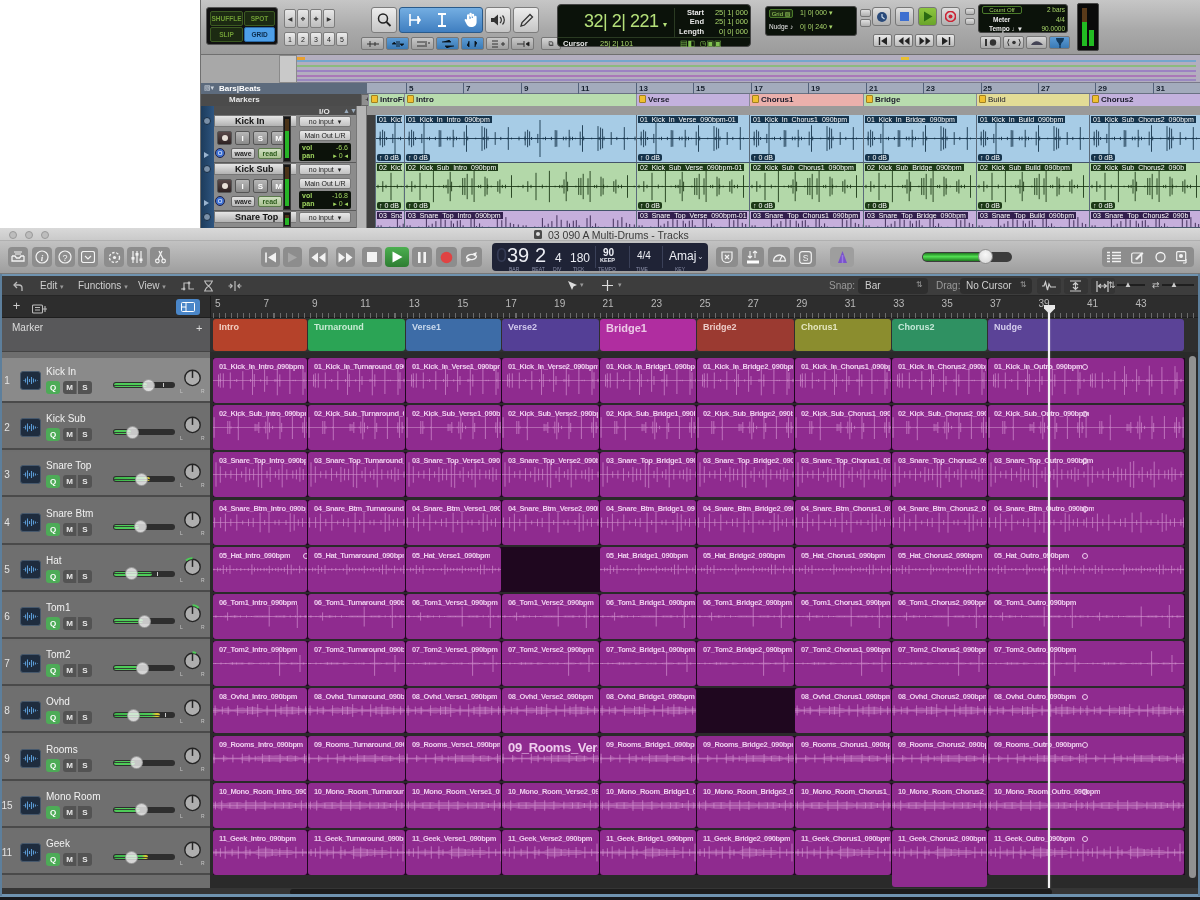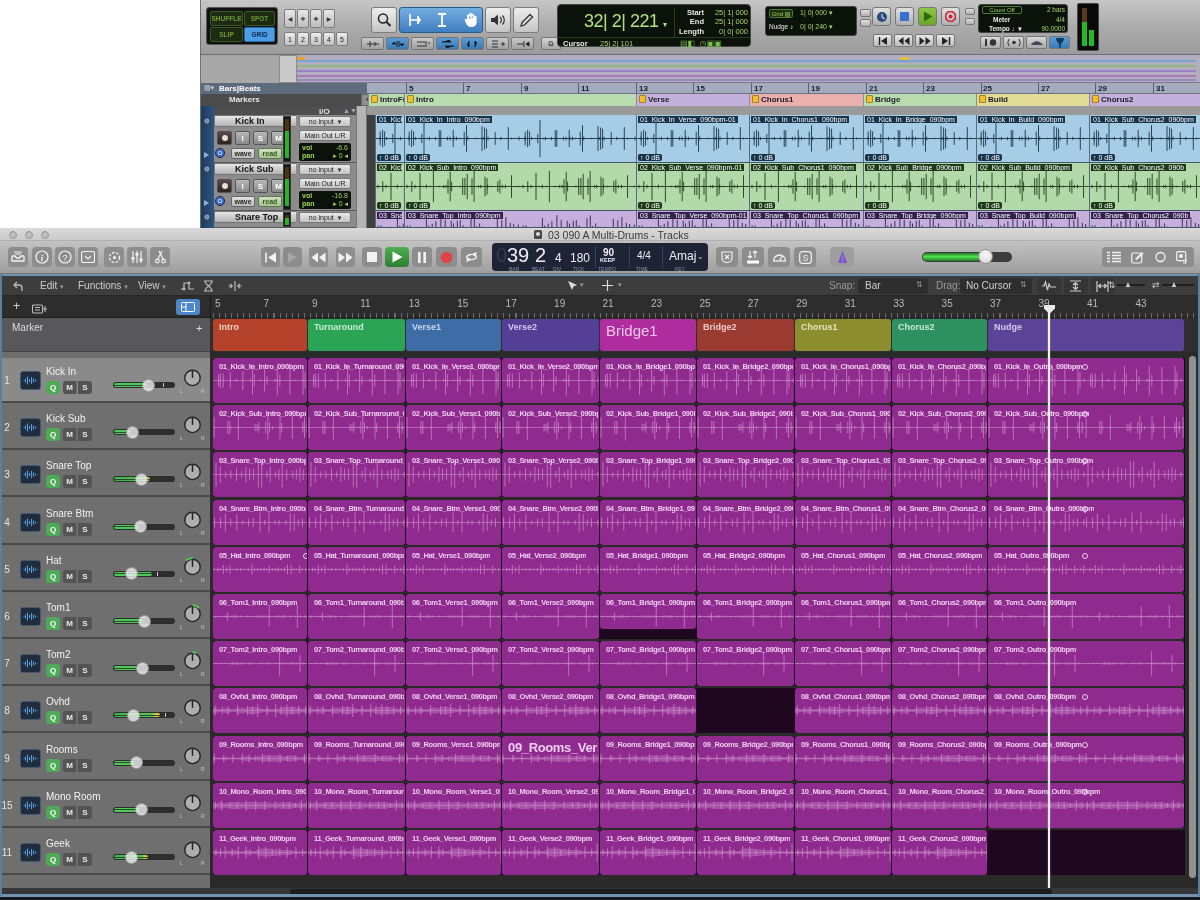--- a/index.html
+++ b/index.html
@@ -260,21 +260,21 @@
         <div class="ab" style="left:548px;top:0;width:114px;height:12px;background:#eab0ac;border-left:1px solid #8a8a9a;">
           <span class="ab" style="left:2px;top:1px;width:7px;height:8px;background:#f0c030;border:1px solid #a08020;border-radius:1px;display:inline-block;"></span>
           <span class="ab" style="left:11px;top:1px;color:#1a1a2a;font-size:8px;font-weight:bold;white-space:nowrap;">Chorus1</span>
         </div>
         <div class="ab" style="left:662px;top:0;width:113px;height:12px;background:#b8dcae;border-left:1px solid #8a8a9a;">
           <span class="ab" style="left:2px;top:1px;width:7px;height:8px;background:#f0c030;border:1px solid #a08020;border-radius:1px;display:inline-block;"></span>
           <span class="ab" style="left:11px;top:1px;color:#1a1a2a;font-size:8px;font-weight:bold;white-space:nowrap;">Bridge</span>
         </div>
         <div class="ab" style="left:775px;top:0;width:113px;height:12px;background:#e3dc96;border-left:1px solid #8a8a9a;">
           <span class="ab" style="left:2px;top:1px;width:7px;height:8px;background:#f0c030;border:1px solid #a08020;border-radius:1px;display:inline-block;"></span>
-          <span class="ab" style="left:11px;top:1px;color:#1a1a2a;font-size:8px;font-weight:bold;white-space:nowrap;">Build</span>
+          <span class="ab" style="left:11px;top:1px;color:#1a1a2a;font-size:8px;font-weight:normal;white-space:nowrap;">Build</span>
         </div>
         <div class="ab" style="left:888px;top:0;width:112px;height:12px;background:#c3b1dd;border-left:1px solid #8a8a9a;">
           <span class="ab" style="left:2px;top:1px;width:7px;height:8px;background:#f0c030;border:1px solid #a08020;border-radius:1px;display:inline-block;"></span>
           <span class="ab" style="left:11px;top:1px;color:#1a1a2a;font-size:8px;font-weight:bold;white-space:nowrap;">Chorus2</span>
         </div>
       </div>
       <div class="ab" style="left:0;top:51px;width:1000px;height:11px;background:#9a9a9a;">
         <div class="ab" style="left:0;top:0;width:166px;height:11px;background:#4e4e4e;border-bottom:1px solid #3a3a3a;">
           <span class="ab" style="left:2px;top:1px;color:#bbb;font-size:7px;">▦▾</span>
           <span class="ab" style="left:118px;top:1px;color:#e8e8e8;font-size:8px;font-weight:bold;">I/O</span>
@@ -816,21 +816,21 @@
       <div class="ab" style="left:308px;top:1px;width:97px;height:32px;background:#2ba455;border-radius:3px;">
         <span class="ab" style="left:6px;top:3px;color:#c8ecd4;font-size:9px;font-weight:bold;">Turnaround</span>
       </div>
       <div class="ab" style="left:406px;top:1px;width:95px;height:32px;background:#3d6ca7;border-radius:3px;">
         <span class="ab" style="left:6px;top:3px;color:#c8d8ec;font-size:9px;font-weight:bold;">Verse1</span>
       </div>
       <div class="ab" style="left:502px;top:1px;width:97px;height:32px;background:#543f96;border-radius:3px;">
         <span class="ab" style="left:6px;top:3px;color:#d0c8ec;font-size:9px;font-weight:bold;">Verse2</span>
       </div>
       <div class="ab" style="left:600px;top:1px;width:96px;height:32px;background:#b02da0;border-radius:3px;">
-        <span class="ab" style="left:6px;top:3px;color:#ecc8e6;font-size:15px;font-weight:normal;">Bridge1</span>
+        <span class="ab" style="left:6px;top:3px;color:#ecc8e6;font-size:11px;font-weight:bold;">Bridge1</span>
       </div>
       <div class="ab" style="left:697px;top:1px;width:97px;height:32px;background:#9b3a31;border-radius:3px;">
         <span class="ab" style="left:6px;top:3px;color:#ecccc8;font-size:9px;font-weight:bold;">Bridge2</span>
       </div>
       <div class="ab" style="left:795px;top:1px;width:96px;height:32px;background:#8b8d2e;border-radius:3px;">
         <span class="ab" style="left:6px;top:3px;color:#e4e6c0;font-size:9px;font-weight:bold;">Chorus1</span>
       </div>
       <div class="ab" style="left:892px;top:1px;width:95px;height:32px;background:#2f9162;border-radius:3px;">
         <span class="ab" style="left:6px;top:3px;color:#c4e8d8;font-size:9px;font-weight:bold;">Chorus2</span>
       </div>
@@ -1254,26 +1254,20 @@
             <rect width="97" height="45" fill="url(#lw4)"></rect>
           </svg>
           <div class="ab" style="left:6px;top:4px;max-width:90px;overflow:hidden;color:#eecdee;font-size:7.5px;letter-spacing:-0.35px;font-weight:bold;white-space:nowrap;">05_Hat_Turnaround_090bpm</div>
         </div>
         <div class="ab" style="left:193px;top:0;width:95px;height:45px;background:#8f2b8f;border-radius:3px;overflow:hidden;">
           <svg class="ab" style="left:0;top:0;" width="95" height="45">
             <rect width="95" height="45" fill="url(#lw4)"></rect>
           </svg>
           <div class="ab" style="left:6px;top:4px;max-width:88px;overflow:hidden;color:#eecdee;font-size:7.5px;letter-spacing:-0.35px;font-weight:bold;white-space:nowrap;">05_Hat_Verse1_090bpm</div>
         </div>
-        <div class="ab" style="left:289px;top:0;width:97px;height:45px;background:#8f2b8f;border-radius:3px;overflow:hidden;">
-          <svg class="ab" style="left:0;top:0;" width="97" height="45">
-            <rect width="97" height="45" fill="url(#lw4)"></rect>
-          </svg>
-          <div class="ab" style="left:6px;top:4px;max-width:90px;overflow:hidden;color:#eecdee;font-size:7.5px;letter-spacing:-0.35px;font-weight:bold;white-space:nowrap;">05_Hat_Verse2_090bpm</div>
-        </div>
         <div class="ab" style="left:387px;top:0;width:96px;height:45px;background:#8f2b8f;border-radius:3px;overflow:hidden;">
           <svg class="ab" style="left:0;top:0;" width="96" height="45">
             <rect width="96" height="45" fill="url(#lw4)"></rect>
           </svg>
           <div class="ab" style="left:6px;top:4px;max-width:89px;overflow:hidden;color:#eecdee;font-size:7.5px;letter-spacing:-0.35px;font-weight:bold;white-space:nowrap;">05_Hat_Bridge1_090bpm</div>
         </div>
         <div class="ab" style="left:484px;top:0;width:97px;height:45px;background:#8f2b8f;border-radius:3px;overflow:hidden;">
           <svg class="ab" style="left:0;top:0;" width="97" height="45">
             <rect width="97" height="45" fill="url(#lw4)"></rect>
           </svg>
@@ -1341,21 +1335,21 @@
             <rect width="95" height="45" fill="url(#lw5)"></rect>
           </svg>
           <div class="ab" style="left:6px;top:4px;max-width:88px;overflow:hidden;color:#eecdee;font-size:7.5px;letter-spacing:-0.35px;font-weight:bold;white-space:nowrap;">06_Tom1_Verse1_090bpm</div>
         </div>
         <div class="ab" style="left:289px;top:0;width:97px;height:45px;background:#8f2b8f;border-radius:3px;overflow:hidden;">
           <svg class="ab" style="left:0;top:0;" width="97" height="45">
             <rect width="97" height="45" fill="url(#lw5)"></rect>
           </svg>
           <div class="ab" style="left:6px;top:4px;max-width:90px;overflow:hidden;color:#eecdee;font-size:7.5px;letter-spacing:-0.35px;font-weight:bold;white-space:nowrap;">06_Tom1_Verse2_090bpm</div>
         </div>
-        <div class="ab" style="left:387px;top:0;width:96px;height:35px;background:#8f2b8f;border-radius:3px;overflow:hidden;">
+        <div class="ab" style="left:387px;top:0;width:96px;height:45px;background:#8f2b8f;border-radius:3px;overflow:hidden;">
           <svg class="ab" style="left:0;top:0;" width="96" height="45">
             <rect width="96" height="45" fill="url(#lw5)"></rect>
           </svg>
           <div class="ab" style="left:6px;top:4px;max-width:89px;overflow:hidden;color:#eecdee;font-size:7.5px;letter-spacing:-0.35px;font-weight:bold;white-space:nowrap;">06_Tom1_Bridge1_090bpm</div>
         </div>
         <div class="ab" style="left:484px;top:0;width:97px;height:45px;background:#8f2b8f;border-radius:3px;overflow:hidden;">
           <svg class="ab" style="left:0;top:0;" width="97" height="45">
             <rect width="97" height="45" fill="url(#lw5)"></rect>
           </svg>
           <div class="ab" style="left:6px;top:4px;max-width:90px;overflow:hidden;color:#eecdee;font-size:7.5px;letter-spacing:-0.35px;font-weight:bold;white-space:nowrap;">06_Tom1_Bridge2_090bpm</div>
@@ -1753,25 +1747,32 @@
             <rect width="97" height="45" fill="url(#lw10)"></rect>
           </svg>
           <div class="ab" style="left:6px;top:4px;max-width:90px;overflow:hidden;color:#eecdee;font-size:7.5px;letter-spacing:-0.35px;font-weight:bold;white-space:nowrap;">11_Geek_Bridge2_090bpm</div>
         </div>
         <div class="ab" style="left:582px;top:0;width:96px;height:45px;background:#8f2b8f;border-radius:3px;overflow:hidden;">
           <svg class="ab" style="left:0;top:0;" width="96" height="45">
             <rect width="96" height="45" fill="url(#lw10)"></rect>
           </svg>
           <div class="ab" style="left:6px;top:4px;max-width:89px;overflow:hidden;color:#eecdee;font-size:7.5px;letter-spacing:-0.35px;font-weight:bold;white-space:nowrap;">11_Geek_Chorus1_090bpm</div>
         </div>
-        <div class="ab" style="left:679px;top:0;width:95px;height:45px;background:#8f2b8f;border-radius:3px;overflow:hidden;">
+        <div class="ab" style="left:679px;top:0;width:95px;height:57px;background:#8f2b8f;border-radius:3px;overflow:hidden;">
           <svg class="ab" style="left:0;top:0;" width="95" height="45">
             <rect width="95" height="45" fill="url(#lw10)"></rect>
           </svg>
           <div class="ab" style="left:6px;top:4px;max-width:88px;overflow:hidden;color:#eecdee;font-size:7.5px;letter-spacing:-0.35px;font-weight:bold;white-space:nowrap;">11_Geek_Chorus2_090bpm</div>
+        </div>
+        <div class="ab" style="left:775px;top:0;width:196px;height:45px;background:#8f2b8f;border-radius:3px;overflow:hidden;">
+          <svg class="ab" style="left:0;top:0;" width="196" height="45">
+            <rect width="196" height="45" fill="url(#lw10)"></rect>
+          </svg>
+          <div class="ab" style="left:6px;top:4px;max-width:189px;overflow:hidden;color:#eecdee;font-size:7.5px;letter-spacing:-0.35px;font-weight:bold;white-space:nowrap;">11_Geek_Outro_090bpm</div>
+          <div class="ab" style="left:94px;top:6px;width:6px;height:6px;border:1.3px solid #eecdee;border-radius:50%;"></div>
         </div>
       </div>
       <div class="ab" style="left:1048px;top:-46px;width:2px;height:582px;background:#f2f2f2;box-shadow:0 0 1.5px rgba(255,255,255,0.6);"></div>
       <svg class="ab" style="left:1043px;top:-47px;" width="13" height="9" viewBox="0 0 13 9">
         <path d="M1 0h11v3.5L6.5 9 1 3.5z" fill="#e8e8e8"></path>
       </svg>
       <div class="ab" style="left:1185px;top:0;width:15px;height:536px;background:#2a2a2a;"></div>
       <div class="ab" style="left:1189px;top:4px;width:7px;height:522px;background:#919191;border-radius:4px;"></div>
     </div>
     <div class="ab" style="left:0;top:660px;width:1200px;height:8px;background:#353535;">

